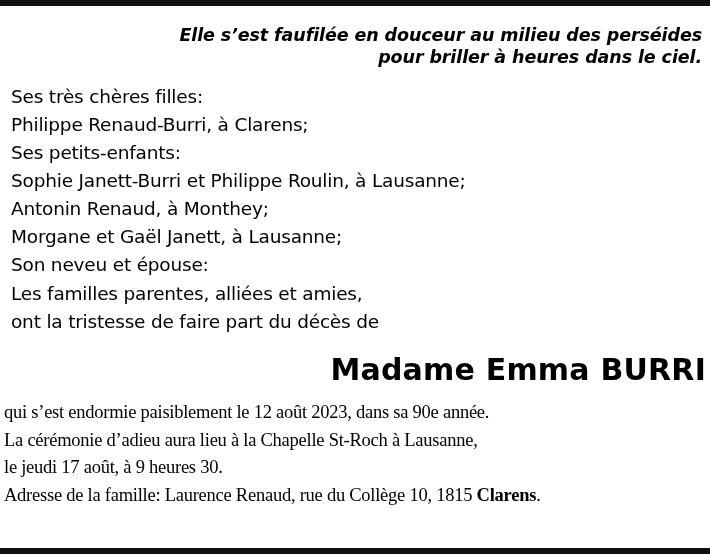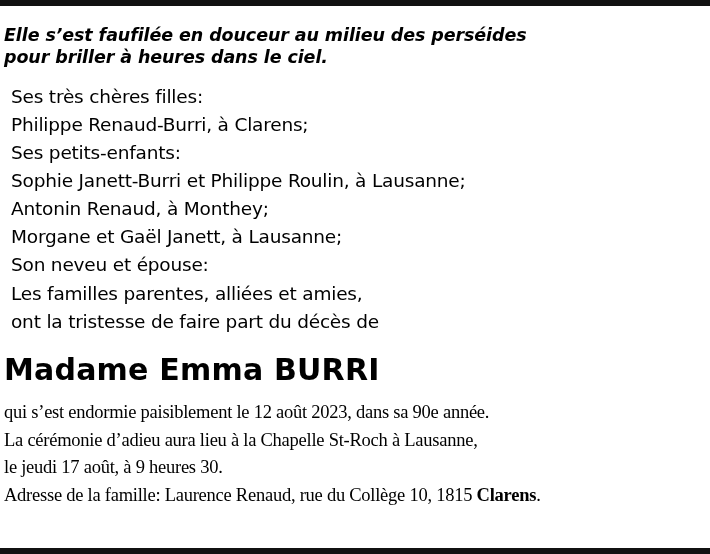--- a/index.html
+++ b/index.html
@@ -18,20 +18,21 @@
     position: relative;
     width: 710px;
     height: 554px;
     box-sizing: border-box;
     background: #ffffff;
     border-top: 6px solid #111111;
     border-bottom: 6px solid #111111;
     padding: 0 4px;
   }
   .epitaph {
+    text-align: right;
     font-style: italic;
     font-weight: bold;
     font-size: 17.5px;
     line-height: 1.28;
     padding-top: 18px;
     padding-right: 4px;
     letter-spacing: -0.1px;
   }
   .epitaph .line {
     display: block;
@@ -45,21 +46,21 @@
   }
   .family .line {
     display: block;
     white-space: nowrap;
     margin-left: 7px;
   }
   .family b {
     font-weight: normal;
   }
   .deceased {
-    text-align: left;
+    text-align: right;
     font-weight: bold;
     font-size: 30px;
     letter-spacing: 0.2px;
     margin-top: 16px;
     margin-bottom: 12px;
   }
   .details {
     font-size: 18.5px;
     line-height: 1.5;
     text-align: left;

